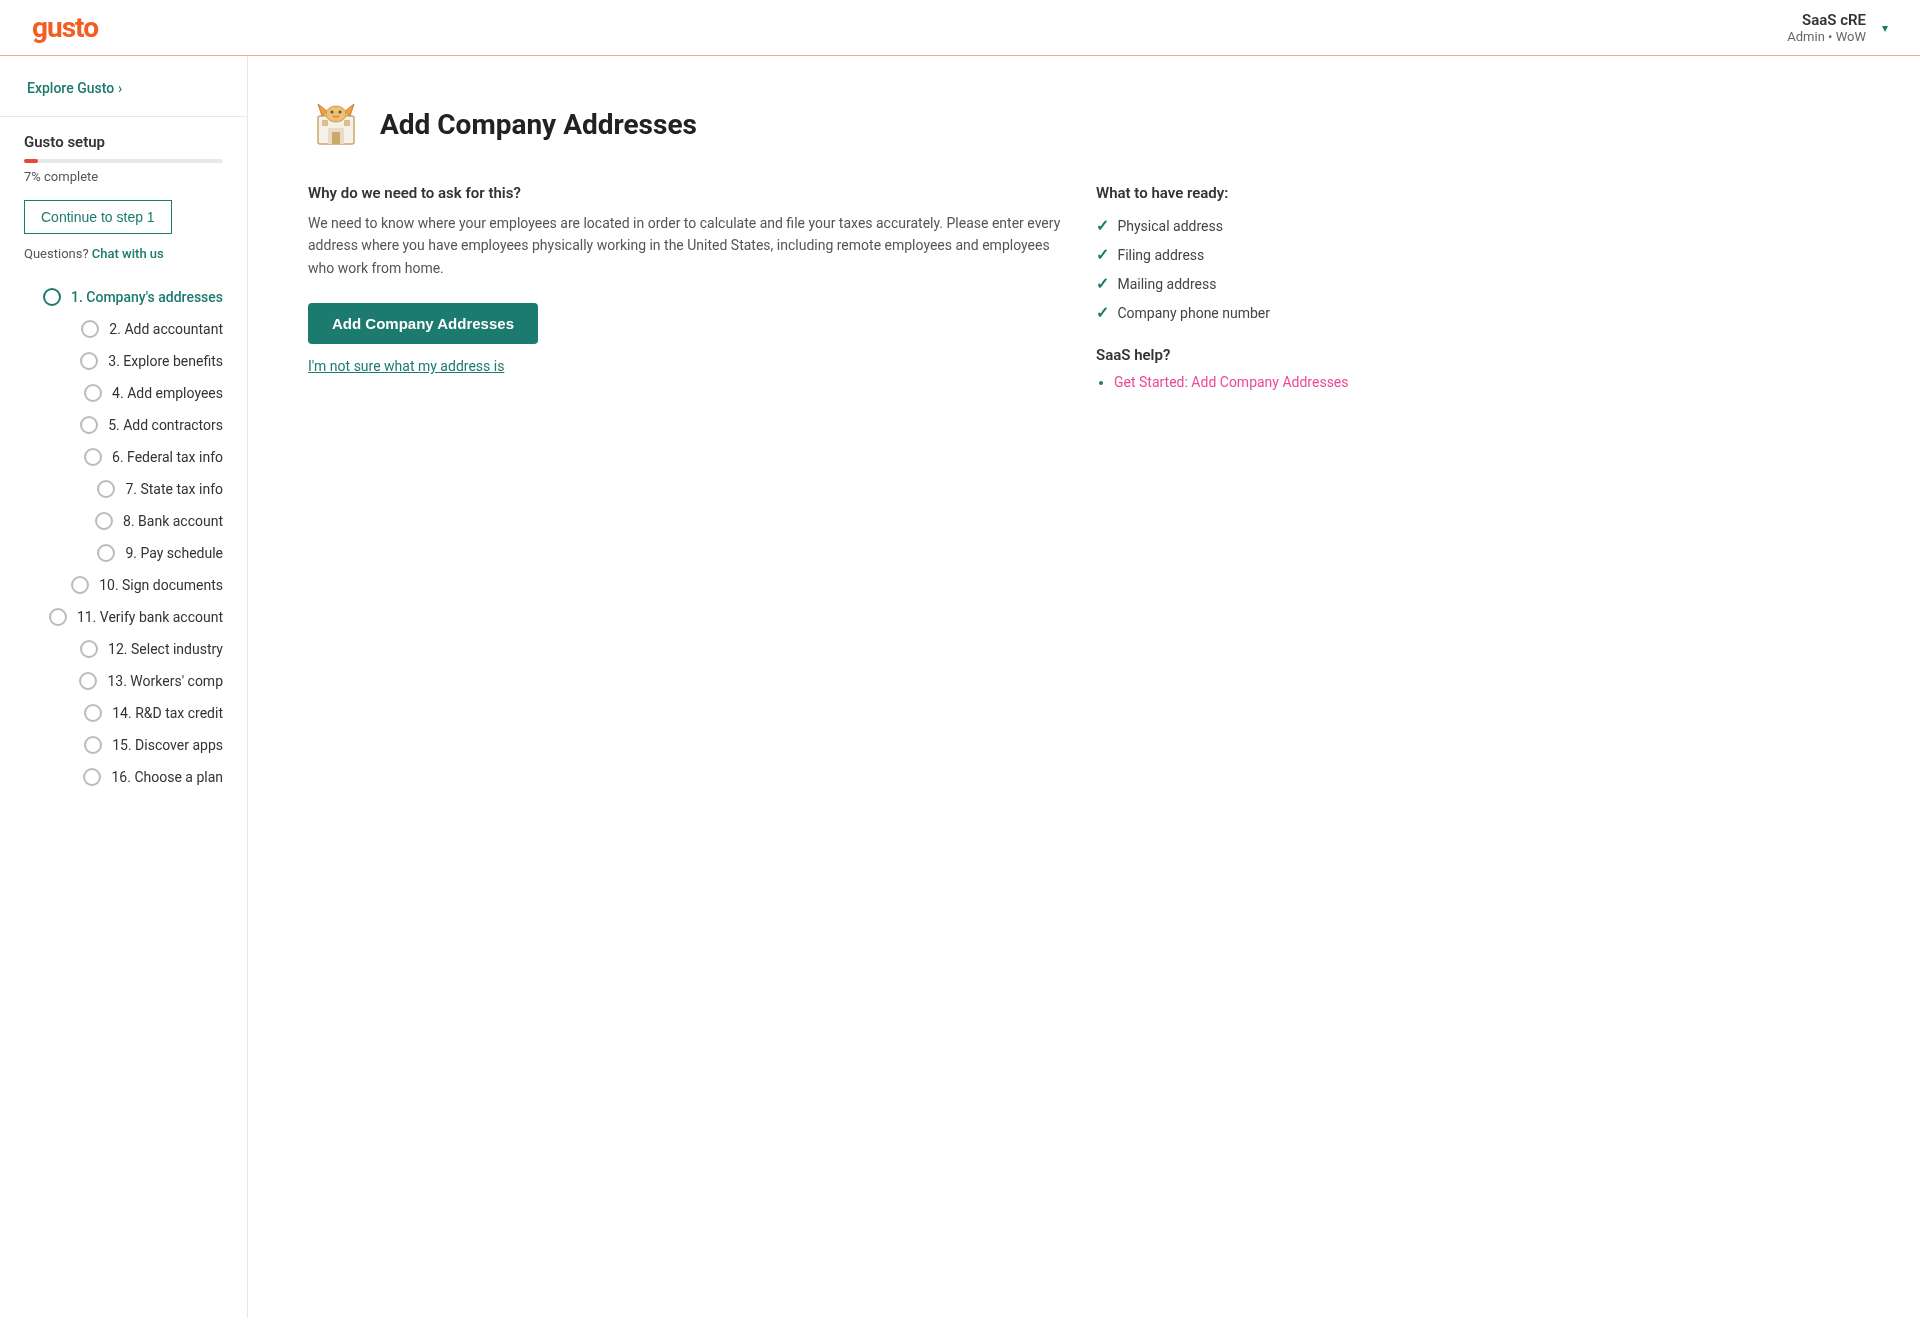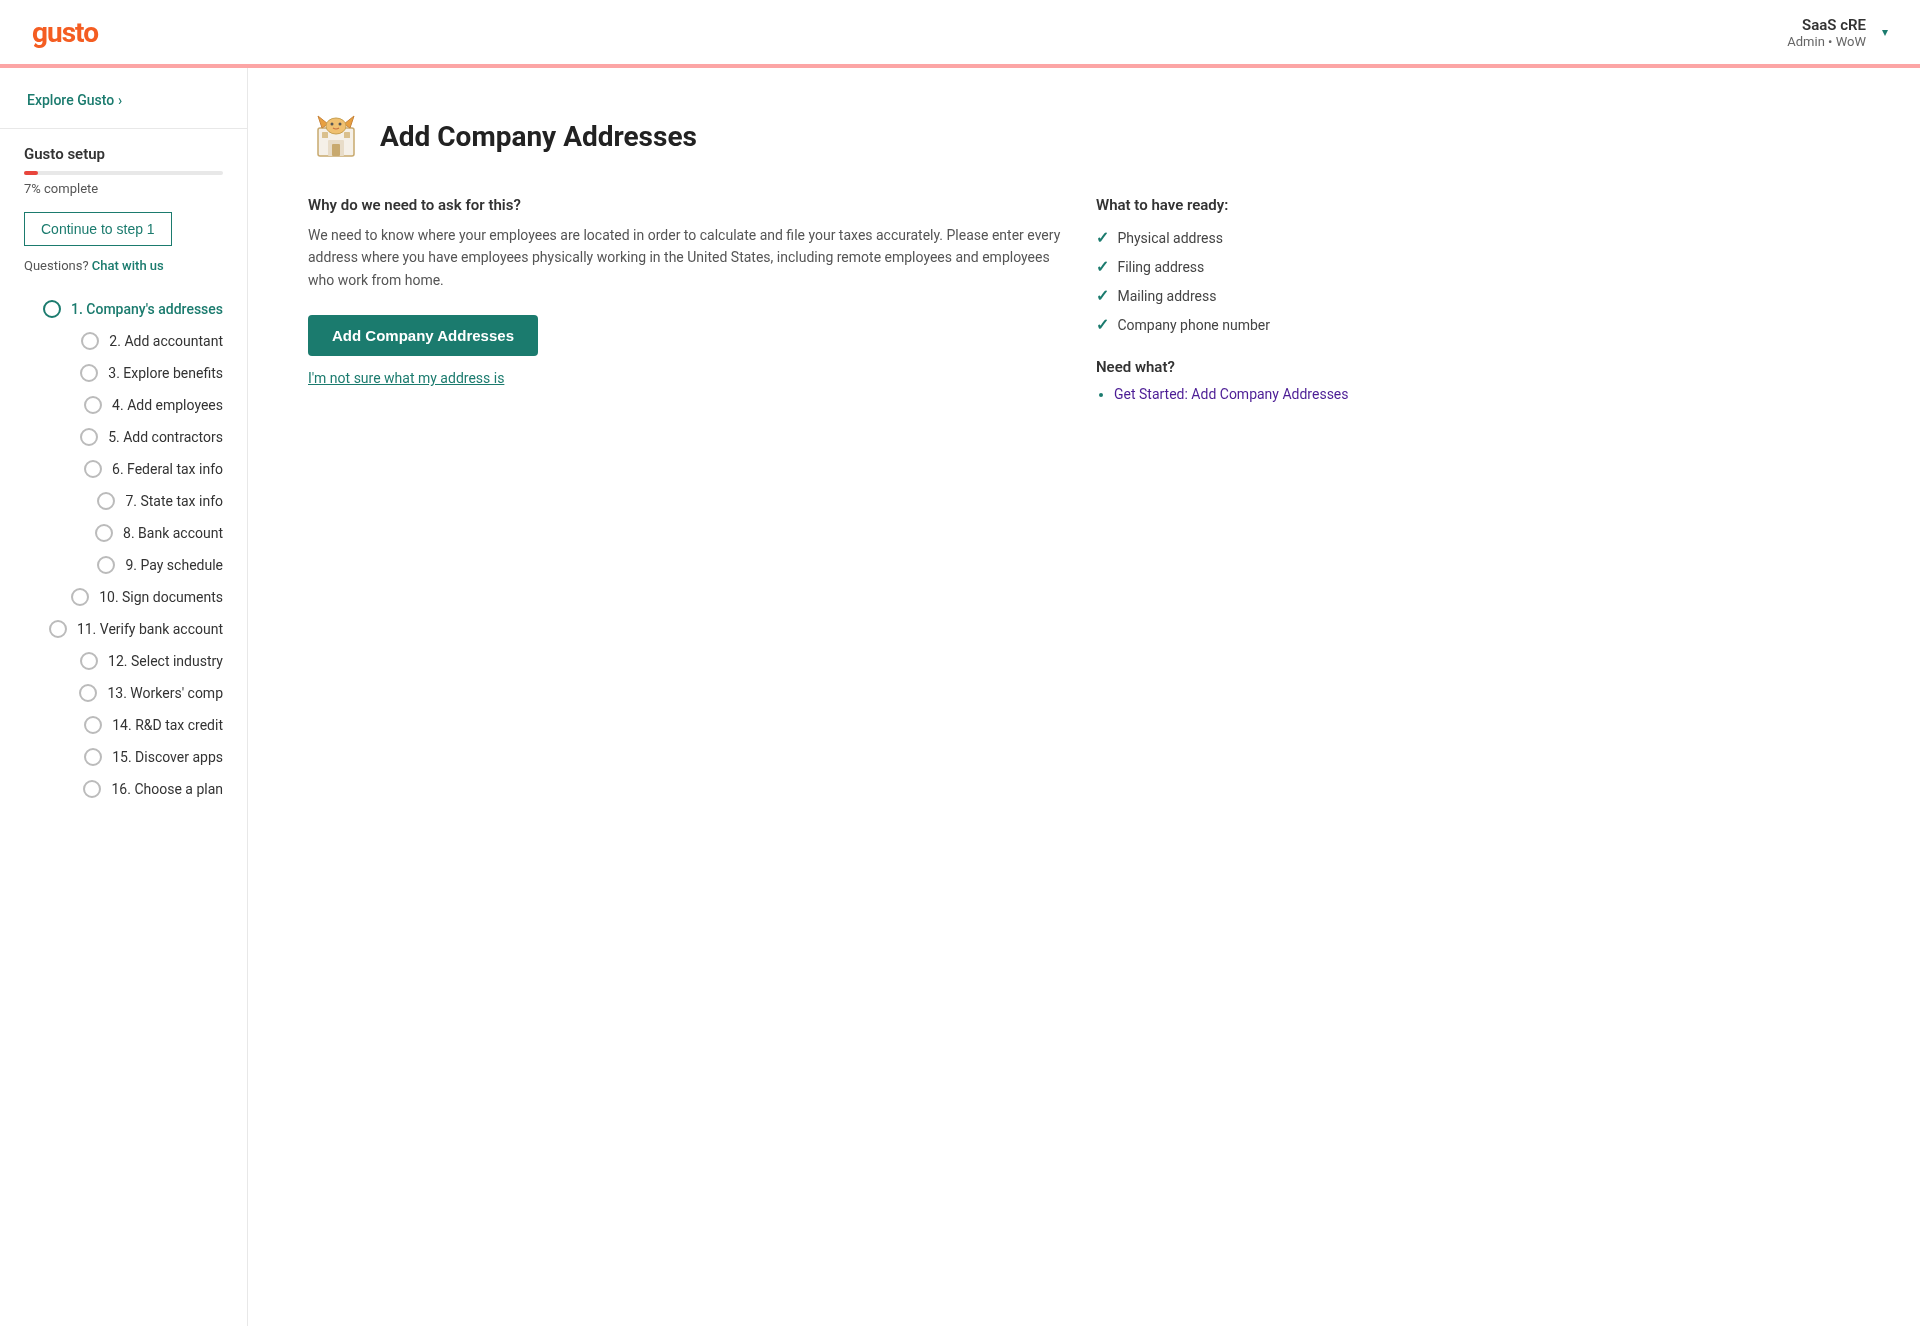--- a/index.html
+++ b/index.html
@@ -4,22 +4,22 @@
   <style>
     * { box-sizing: border-box; margin: 0; padding: 0; }
     body { font-family: -apple-system, BlinkMacSystemFont, 'Segoe UI', Roboto, sans-serif; background: #fff; color: #333; font-size: 14px; }
 
     
     .header {
       display: flex;
       align-items: center;
       justify-content: space-between;
       padding: 8px 32px;
-      height: 68px;
-      border-bottom: 4px solid #fca5a5;
+      height: 56px;
+      border-bottom: 1px solid #fca5a5;
       background: #fff;
     }
     .logo {
       font-size: 28px;
       font-weight: 700;
       color: #f45d22;
       letter-spacing: -1px;
     }
     .header-right {
       display: flex;
@@ -240,21 +240,21 @@
       color: #333;
       margin-bottom: 10px;
     }
     .help-list { list-style: disc; padding-left: 18px; }
     .help-list li {
       font-size: 14px;
       color: #1b7b6e;
       margin-bottom: 6px;
     }
     .help-list li a {
-      color: #4c1d95;
+      color: #ec4899;
       text-decoration: none;
     }
   </style>
 </head>
 <body>
 
 <header class="header">
   <div class="logo">gusto</div>
   <div class="header-right">
     <div class="header-company">
@@ -399,21 +399,21 @@
             </li>
             <li>
               <span class="check-icon">✓</span>
               <span>Mailing address</span>
             </li>
             <li>
               <span class="check-icon">✓</span>
               <span>Company phone number</span>
             </li>
           </ul>
-        <div class="need-help-title">Need what?</div>
+        <div class="need-help-title">SaaS help?</div>
         <ul class="help-list">
 
         <li><a href="#">Get Started: Add Company Addresses</a></li>
           </ul>
       </div>
     </div>
   </main>
 </div>
 
 </body></html>

